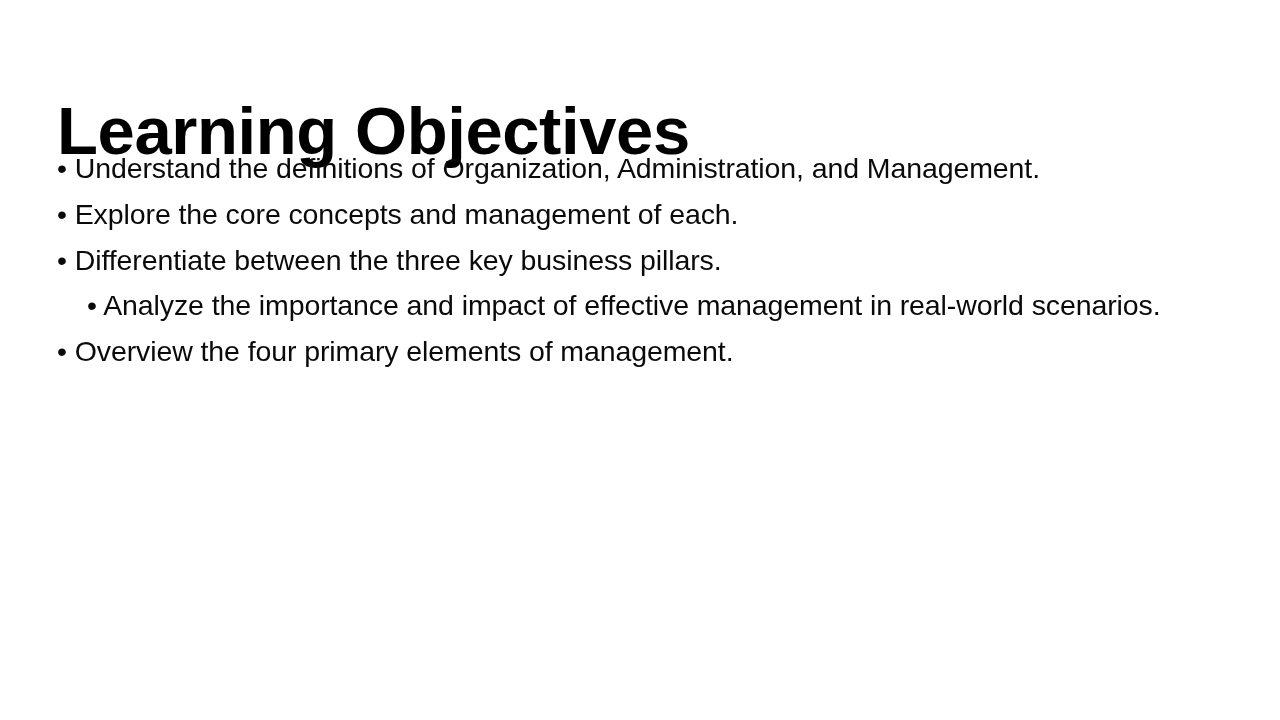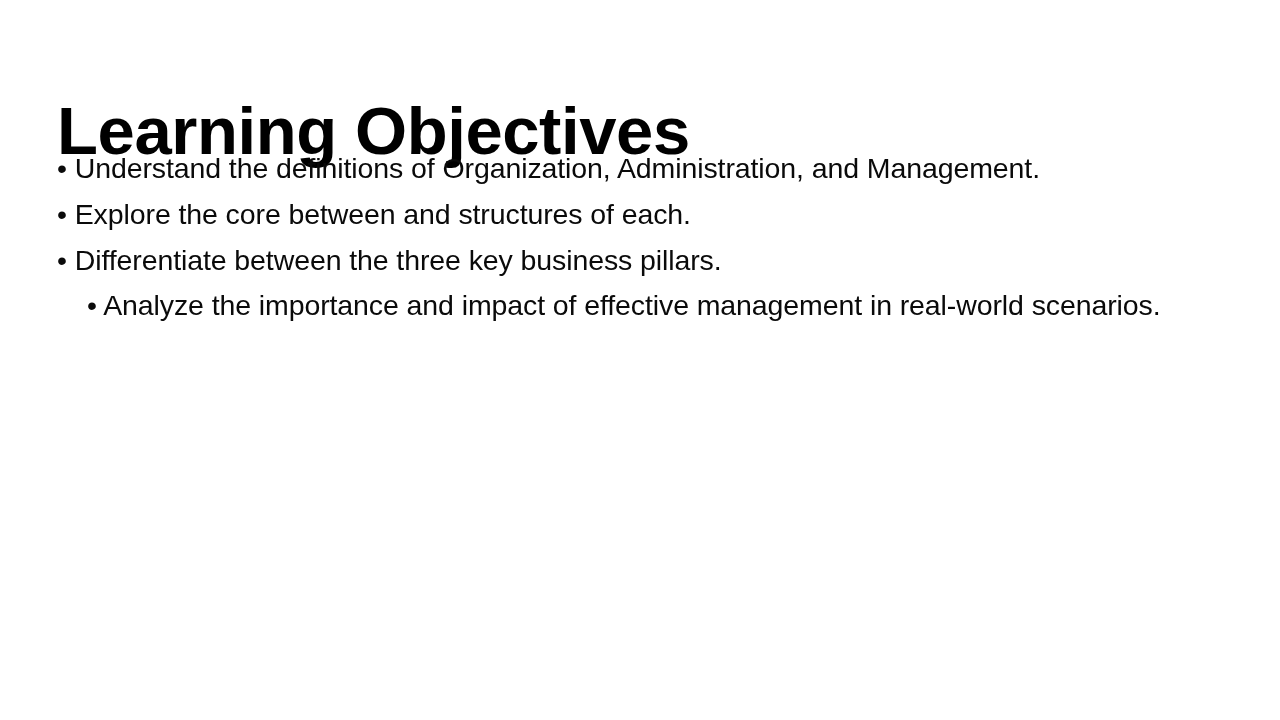--- a/index.html
+++ b/index.html
@@ -80,28 +80,32 @@
 
   <div class="body-block">
 
     <p class="bullet-item wrap-understand">
       <span class="bullet-mark">• </span>
       <span class="bullet-text">Understand the definitions of Organization, Administration, and Management.</span>
     </p>
 
     <p class="bullet-item">
       <span class="bullet-mark">• </span>
-      <span class="bullet-text">Explore the core between and structures of each.</span>
+      <span class="bullet-text">Explore the core concepts and management of each.</span>
     </p>
 
     <p class="bullet-item">
       <span class="bullet-mark">• </span>
       <span class="bullet-text">Differentiate between the three key business pillars.</span>
     </p>
 
     <p class="bullet-item wrap-analyze">
       <span class="bullet-mark">• </span>
       <span class="bullet-text">Analyze the importance and impact of effective management in real-world scenarios.</span>
     </p>
 
+    <p class="bullet-item">
+      <span class="bullet-mark">• </span>
+      <span class="bullet-text">Overview the four primary elements of management.</span>
+    </p>
 
   </div>
 </div>
 
 </body></html>

